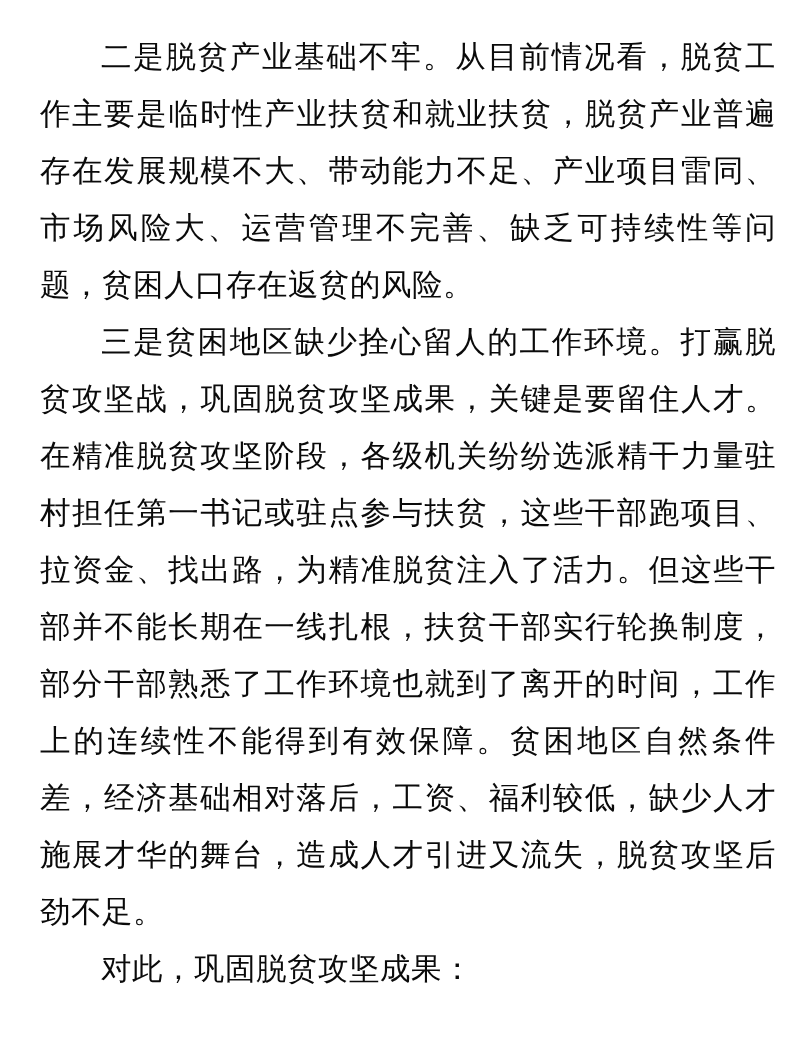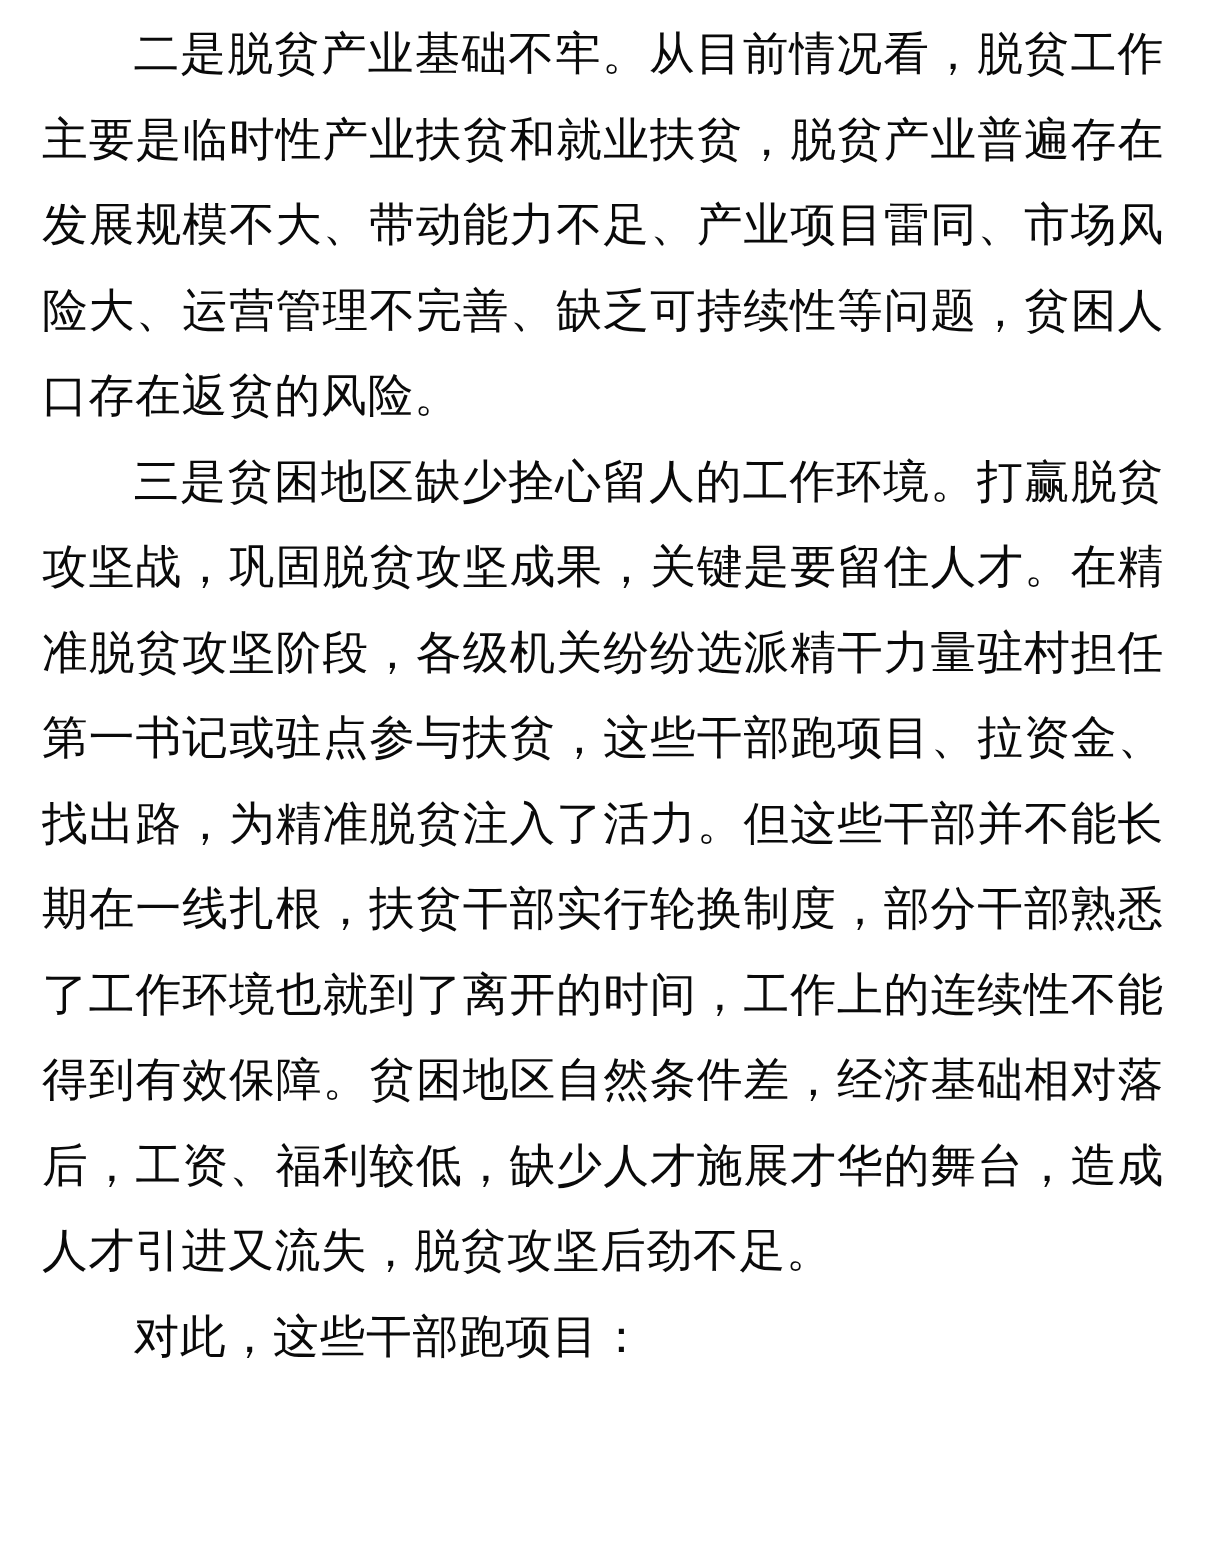--- a/index.html
+++ b/index.html
@@ -11,22 +11,23 @@
     width: 810px;
     height: 1039px;
     font-family: "DejaVu Sans", "Liberation Sans", sans-serif;
     color: #000000;
     overflow: hidden;
   }
   .page {
     width: 810px;
     height: 749px;
     box-sizing: border-box;
-    padding: 8px 34px 0 28px;
+    padding: 8px 34px 0 40px;
     background: #ffffff;
+    margin-top: 20px;
   }
   .doc-body {
     font-size: 30.5px;
     line-height: 57px;
     letter-spacing: 0.5px;
     text-align: justify;
     text-justify: inter-ideograph;
     color: #0a0a0a;
     font-weight: 500;
   }
@@ -39,15 +40,15 @@
     margin-top: 0;
   }
 </style>
 </head>
 <body>
 
 <div class="page">
   <div class="doc-body">
     <p class="para">二是脱贫产业基础不牢。从目前情况看，脱贫工作主要是临时性产业扶贫和就业扶贫，脱贫产业普遍存在发展规模不大、带动能力不足、产业项目雷同、市场风险大、运营管理不完善、缺乏可持续性等问题，贫困人口存在返贫的风险。</p>
     <p class="para">三是贫困地区缺少拴心留人的工作环境。打赢脱贫攻坚战，巩固脱贫攻坚成果，关键是要留住人才。在精准脱贫攻坚阶段，各级机关纷纷选派精干力量驻村担任第一书记或驻点参与扶贫，这些干部跑项目、拉资金、找出路，为精准脱贫注入了活力。但这些干部并不能长期在一线扎根，扶贫干部实行轮换制度，部分干部熟悉了工作环境也就到了离开的时间，工作上的连续性不能得到有效保障。贫困地区自然条件差，经济基础相对落后，工资、福利较低，缺少人才施展才华的舞台，造成人才引进又流失，脱贫攻坚后劲不足。</p>
-    <p class="para">对此，这些干部跑项目：</p>
+    <p class="para">对此，巩固脱贫攻坚成果：</p>
   </div>
 </div>
 
 </body></html>

